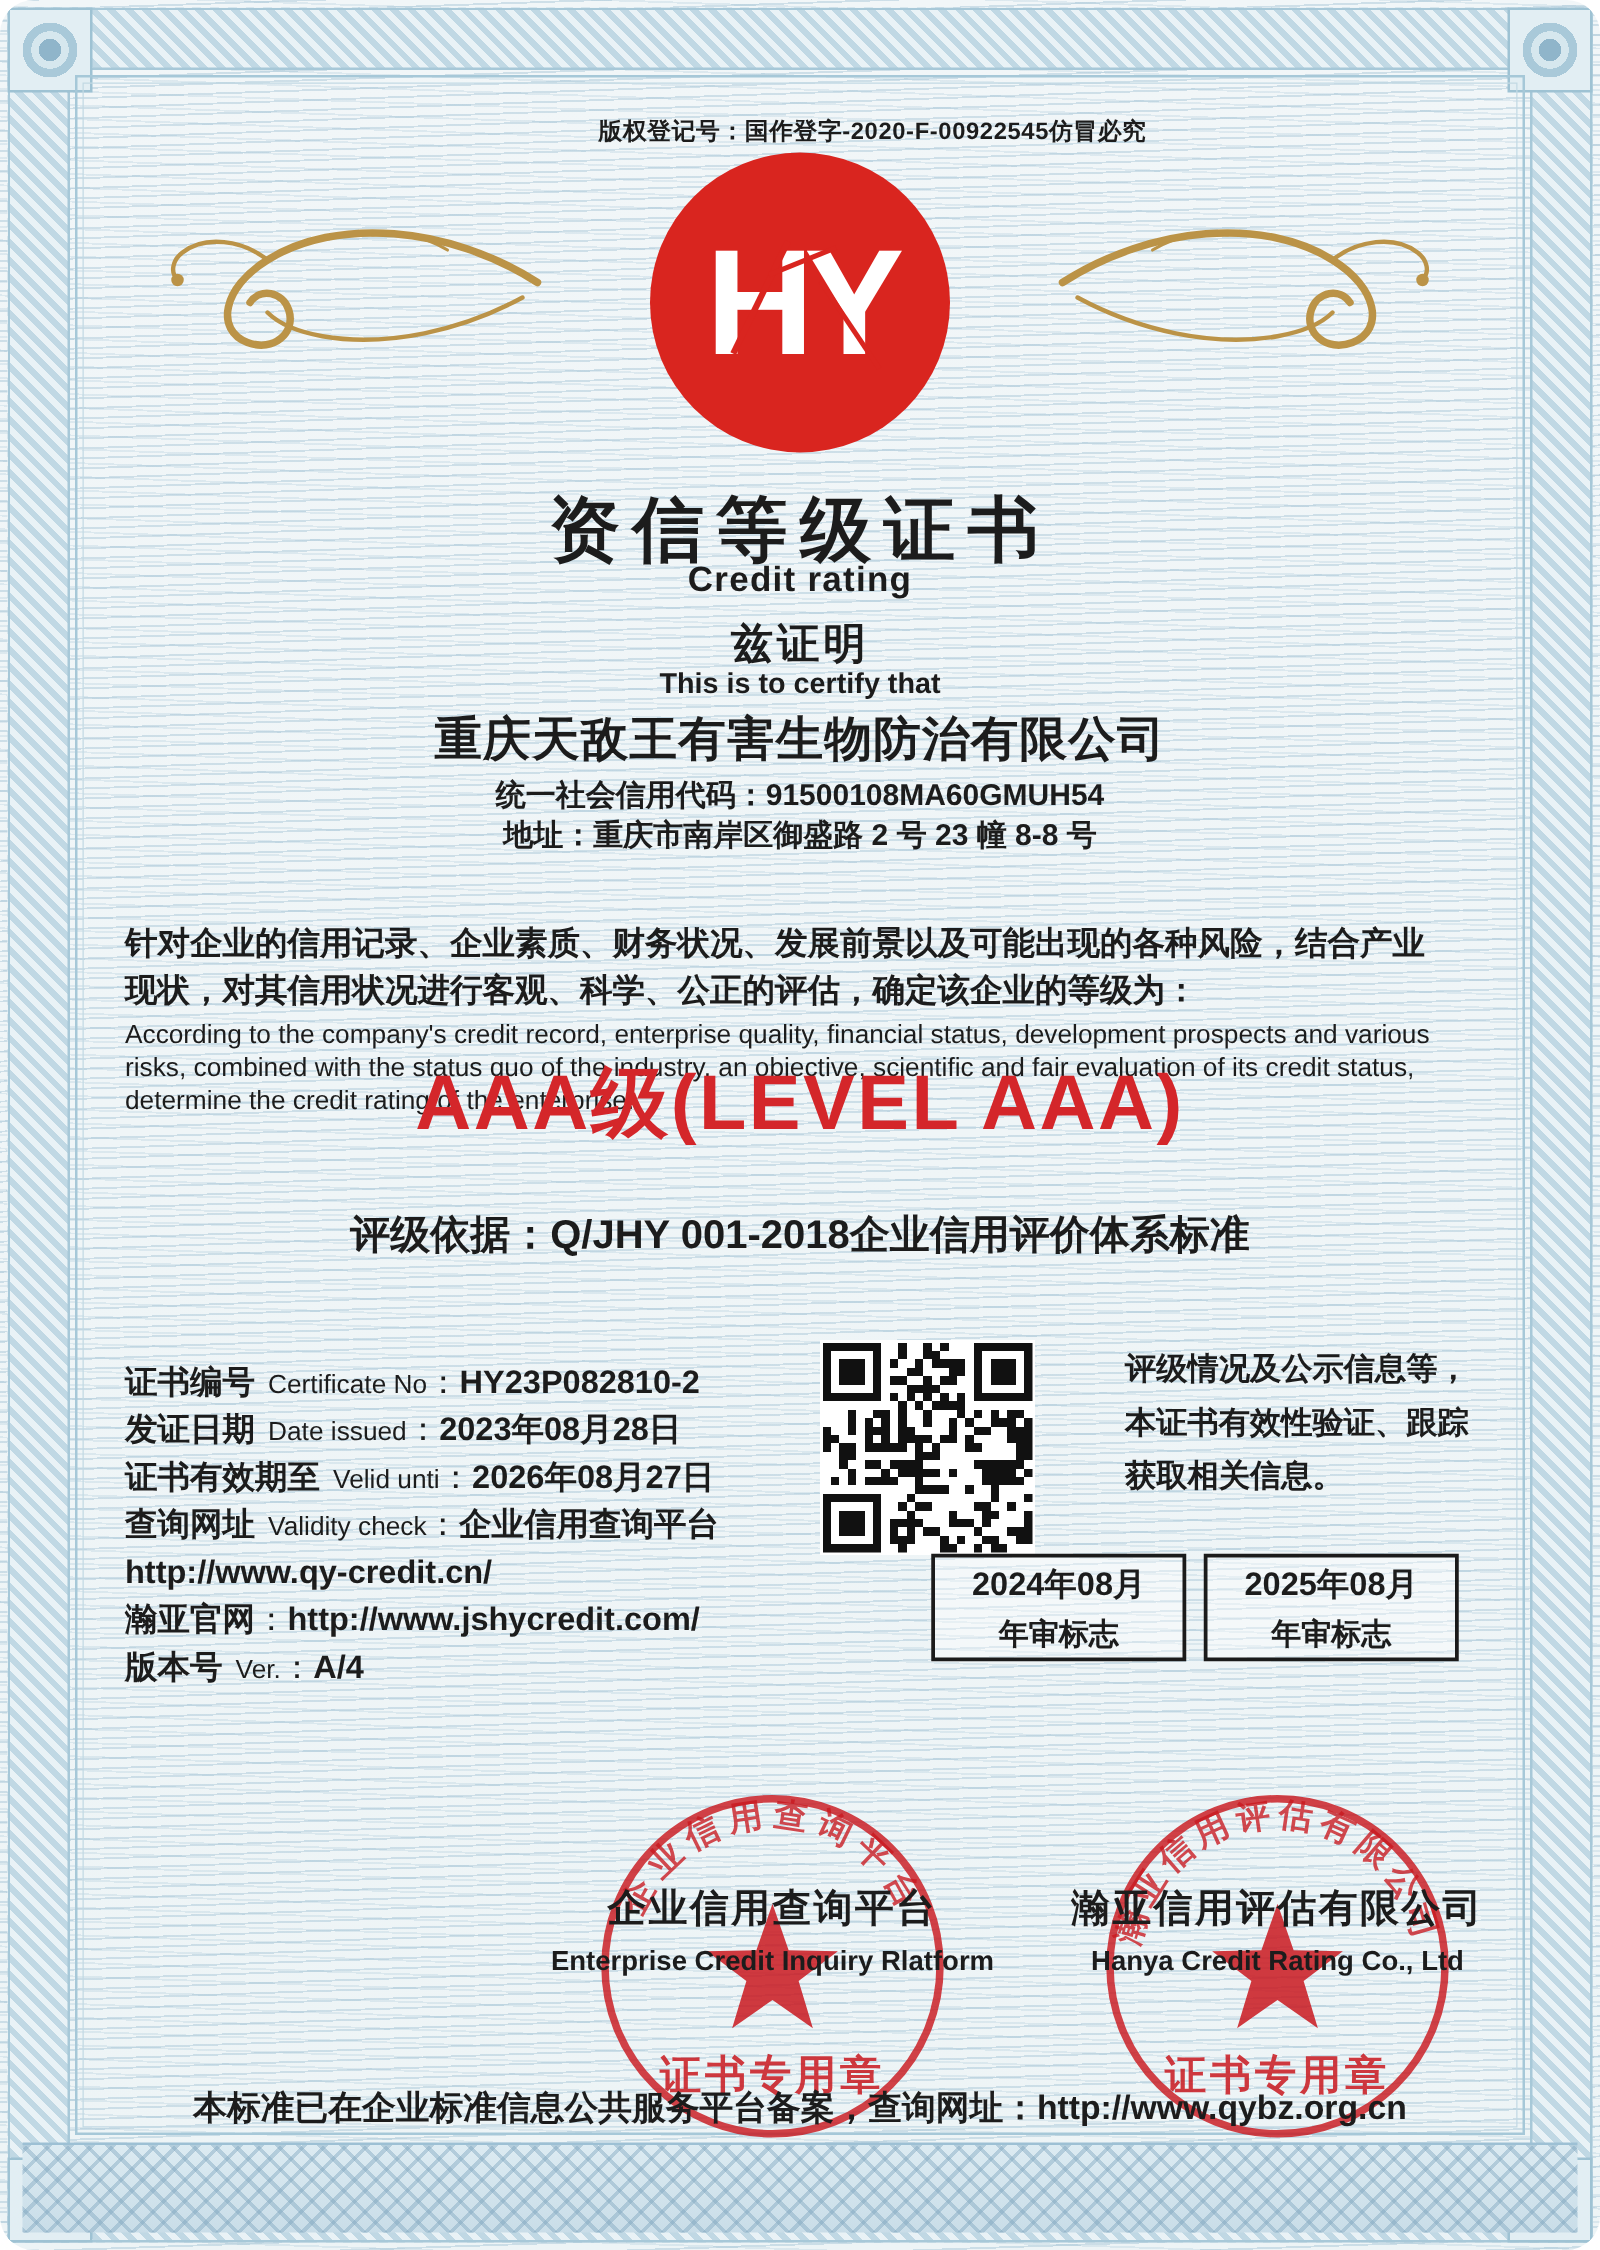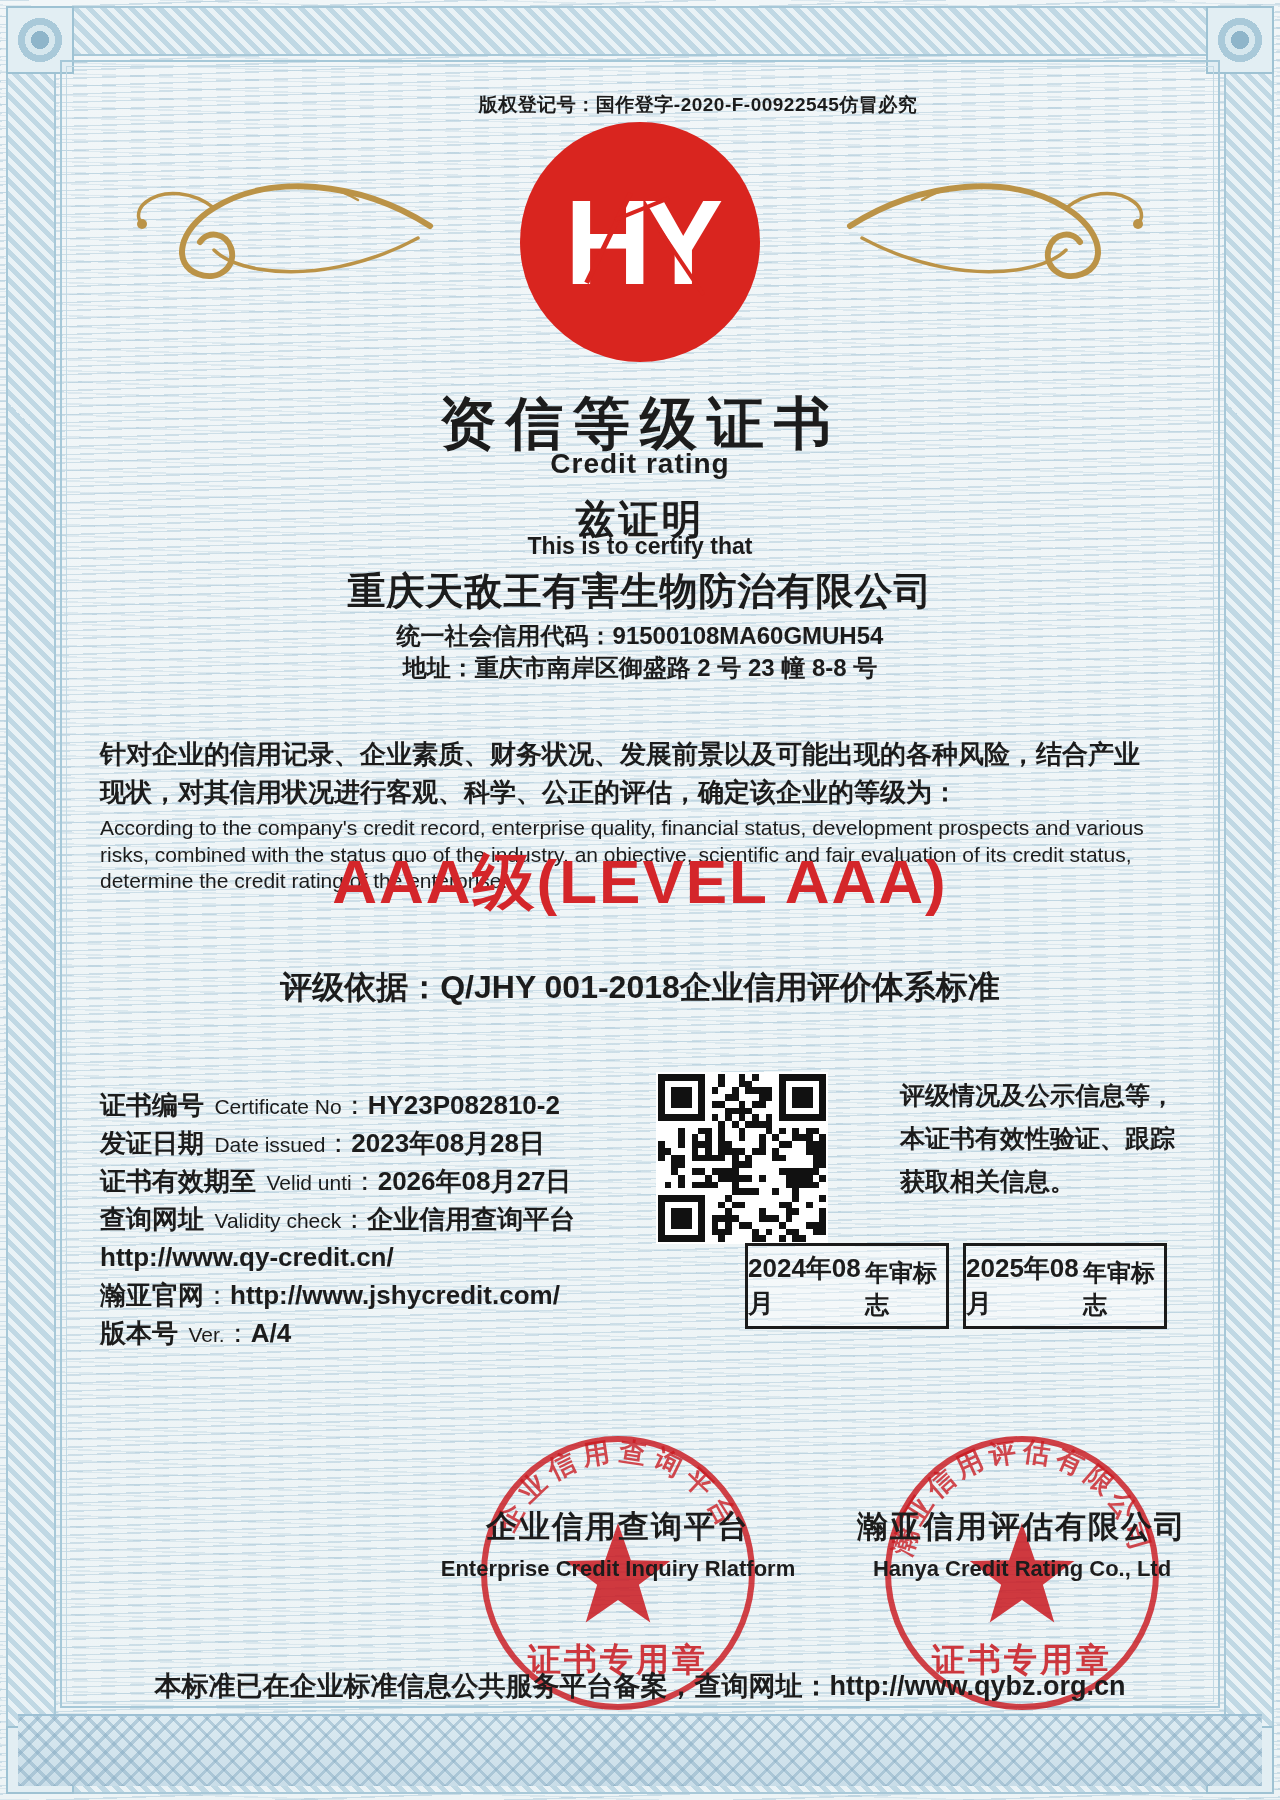--- a/index.html
+++ b/index.html
@@ -2,20 +2,21 @@
 <html><head>
 <meta charset="utf-8">
 <style>
   html,body{margin:0;padding:0;background:#ffffff;}
   body{font-family:"Liberation Sans","DejaVu Sans",sans-serif;color:#1c1c1c;}
   .certificate{position:relative;width:1280px;height:1800px;overflow:hidden;
     background:
       repeating-linear-gradient(178deg, rgba(148,185,206,0.38) 0 1.5px, rgba(255,255,255,0) 1.5px 8px),
       repeating-linear-gradient(2deg, rgba(148,185,206,0.22) 0 1.5px, rgba(255,255,255,0) 1.5px 11px),
       linear-gradient(#f1f6f8,#edf4f6);
+    border-radius: 27px;
   }
   
   .frame-side{position:absolute;background:
       repeating-linear-gradient(45deg,#c0d8e4 0 5px,#e9f2f6 5px 10px);
     box-shadow:inset 0 0 0 2px #a7c8d8;}
   .frame-top{top:6px;left:6px;right:6px;height:50px;}
   .frame-bottom{bottom:6px;left:6px;right:6px;height:50px;}
   .frame-left{top:6px;bottom:6px;left:6px;width:50px;}
   .frame-right{top:6px;bottom:6px;right:6px;width:50px;}
   .corner{position:absolute;width:64px;height:64px;border:2px solid #9ec2d3;
@@ -37,21 +38,21 @@
   .logo-text{color:#ffffff;font-size:120px;font-weight:800;letter-spacing:-8px;line-height:1;}
   .logo i{position:absolute;background:#d9251f;display:block;}
   .logo .c1{width:5px;height:100px;left:86px;top:66px;transform:rotate(26deg);}
   .logo .c2{width:4px;height:84px;left:158px;top:96px;transform:rotate(-34deg);}
   .logo .c3{width:4px;height:58px;left:120px;top:58px;transform:rotate(68deg);}
   .flourish{position:absolute;top:168px;width:320px;height:130px;}
   .flourish.left{left:118px;}
   .flourish.right{right:118px;transform:scaleX(-1);}
   .title-cn{position:absolute;top:386px;width:100%;text-align:center;font-size:57px;font-weight:700;letter-spacing:10px;}
   .title-en{position:absolute;top:448px;width:100%;text-align:center;font-size:28px;font-weight:600;letter-spacing:1px;}
-  .certify-cn{position:absolute;top:492px;width:100%;text-align:center;font-size:40px;font-weight:600;letter-spacing:3px;}
+  .certify-cn{position:absolute;top:492px;width:100%;text-align:center;font-size:34px;font-weight:600;letter-spacing:3px;}
   .certify-en{position:absolute;top:533px;width:100%;text-align:center;font-size:23px;font-weight:600;}
   .company{position:absolute;top:566px;width:100%;text-align:center;font-size:38px;font-weight:800;letter-spacing:1px;}
   .credit-code{position:absolute;top:620px;width:100%;text-align:center;font-size:24px;font-weight:600;}
   .address{position:absolute;top:652px;width:100%;text-align:center;font-size:24px;font-weight:600;}
   
   .statement{position:absolute;top:735px;left:100px;width:1085px;}
   .statement .cn{font-size:26px;font-weight:600;line-height:38px;}
   .statement .en{font-size:21px;line-height:26.5px;margin-top:4px;}
   .rating{position:absolute;top:840px;width:100%;text-align:center;font-size:62px;font-weight:800;
     color:#d4262a;letter-spacing:2px;}
@@ -64,21 +65,21 @@
   .detail-line .en{font-size:21px;font-weight:400;margin-left:6px;}
   .detail-line .sep{font-size:26px;}
   .detail-line .val{font-size:26px;font-weight:600;}
   
   .qr{position:absolute;top:1072px;left:656px;width:168px;height:168px;background:#ffffff;padding:2px;}
   .qr svg{width:100%;height:100%;display:block;}
   .qr-note{position:absolute;top:1074px;left:900px;width:300px;font-size:25px;font-weight:600;line-height:43px;}
   
   .boxes{position:absolute;top:1243px;left:745px;display:flex;gap:14px;}
   .review-box{width:198px;height:80px;border:3px solid #1b1b1b;background:rgba(255,255,255,0.35);
-    display:flex;flex-direction:row;align-items:center;justify-content:center;}
+    display:flex;flex-direction:column;align-items:center;justify-content:center;}
   .review-box .month{font-size:26px;font-weight:600;}
   .review-box .lbl{font-size:24px;font-weight:600;margin-top:6px;}
   .supervision{position:absolute;top:1338px;right:112px;width:540px;text-align:right;
     font-size:25px;font-weight:600;line-height:40px;}
   
   .seal{position:absolute;width:290px;height:290px;}
   .seal.left{left:473px;top:1428px;}
   .seal.right{left:877px;top:1428px;}
   .org{position:absolute;width:500px;text-align:center;}
   .org.left{left:368px;top:1506px;}

